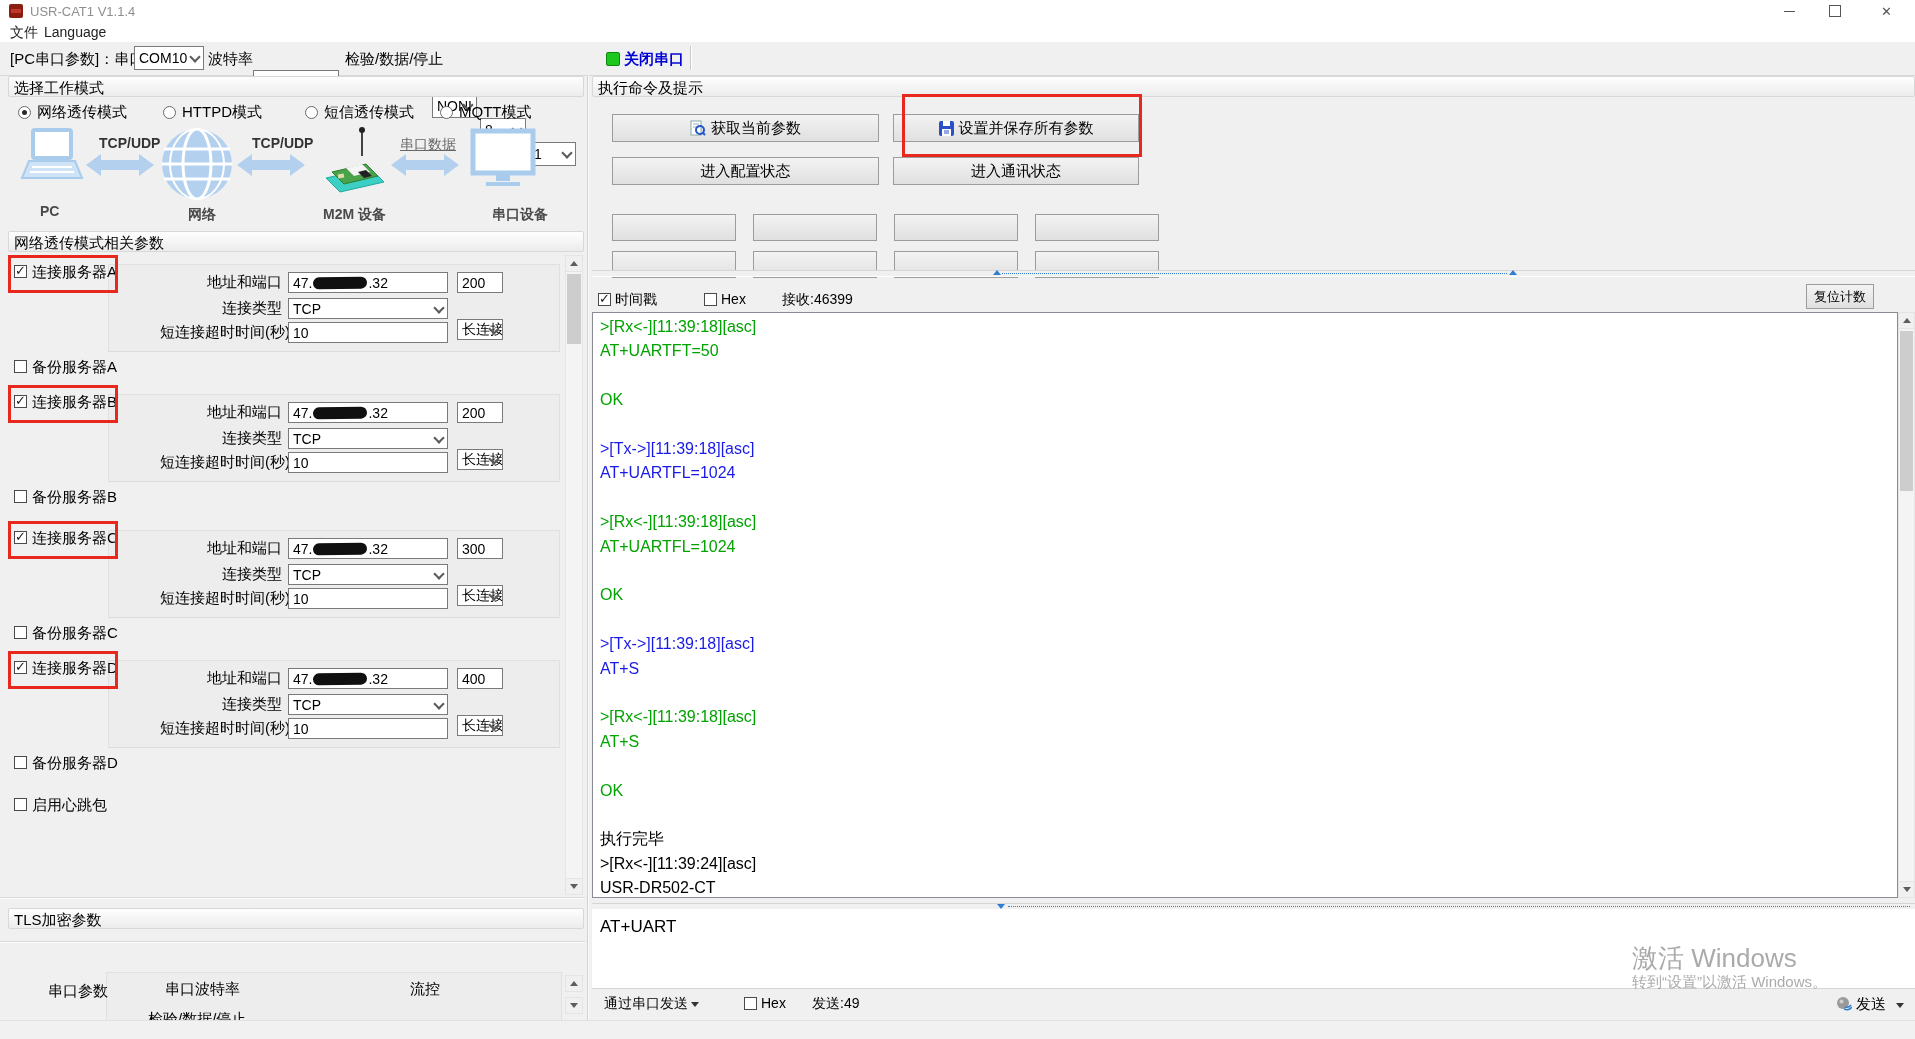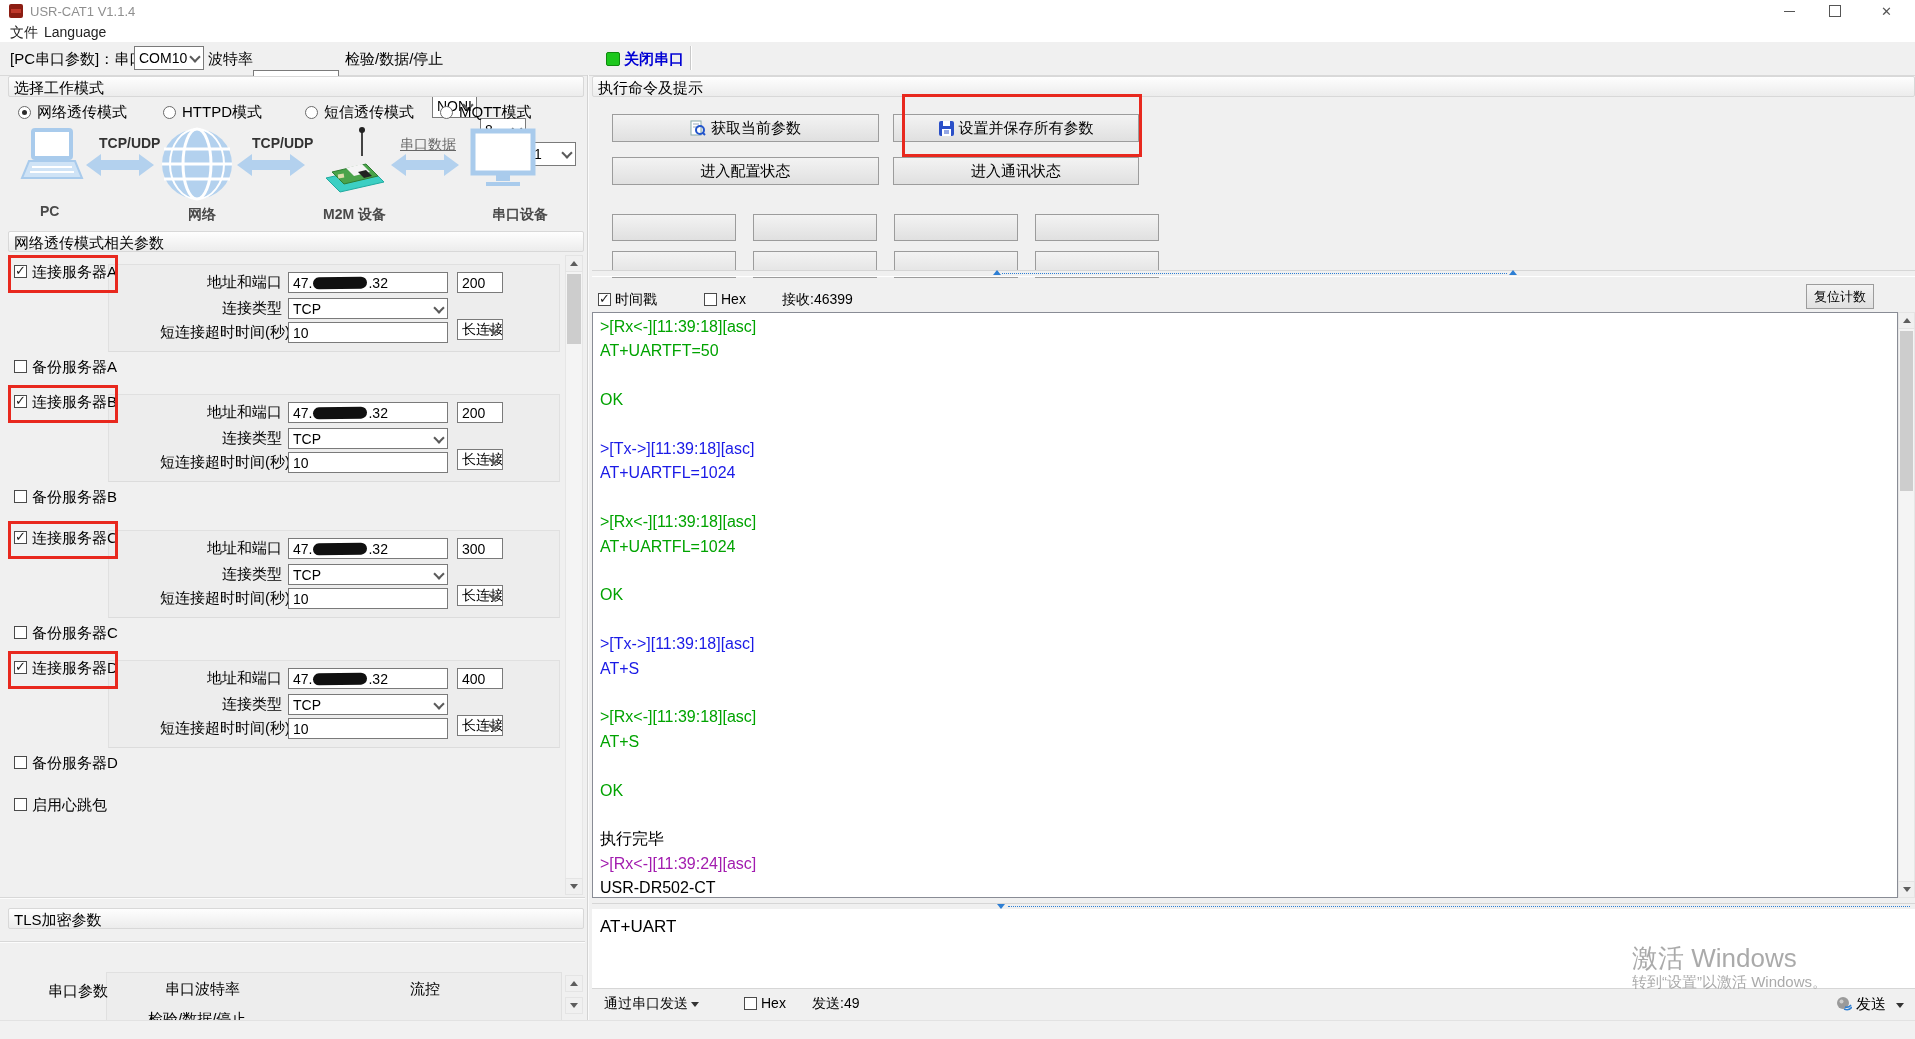--- a/index.html
+++ b/index.html
@@ -405,21 +405,21 @@
       <div class="log-line" style="color: rgb(0, 0, 0);"></div>
       <div class="log-line" style="color: rgb(26, 26, 230);">&gt;[Tx-&gt;][11:39:18][asc]</div>
       <div class="log-line" style="color: rgb(26, 26, 230);">AT+S</div>
       <div class="log-line" style="color: rgb(0, 0, 0);"></div>
       <div class="log-line" style="color: rgb(0, 163, 0);">&gt;[Rx&lt;-][11:39:18][asc]</div>
       <div class="log-line" style="color: rgb(0, 163, 0);">AT+S</div>
       <div class="log-line" style="color: rgb(0, 0, 0);"></div>
       <div class="log-line" style="color: rgb(0, 163, 0);">OK</div>
       <div class="log-line" style="color: rgb(0, 0, 0);"></div>
       <div class="log-line" style="color: rgb(0, 0, 0);">执行完毕</div>
-      <div class="log-line" style="color: #a21caf;">&gt;[Rx&lt;-][11:39:24][asc]</div>
+      <div class="log-line" style="color: #000000;">&gt;[Rx&lt;-][11:39:24][asc]</div>
       <div class="log-line" style="color: rgb(0, 0, 0);">USR-DR502-CT</div>
     </div>
   <div class="abs strack" style="left:1898px;top:312px;width:17px;height:586px;"></div>
   <div class="abs sbtn" style="left:1898px;top:312px;width:17px;">
       <span class="tri-up"></span>
     </div>
   <div class="abs sbtn" style="left:1898px;top:881px;width:17px;">
       <span class="tri-down"></span>
     </div>
   <div class="abs thumb" style="left:1900px;top:331px;width:13px;height:160px;"></div>

